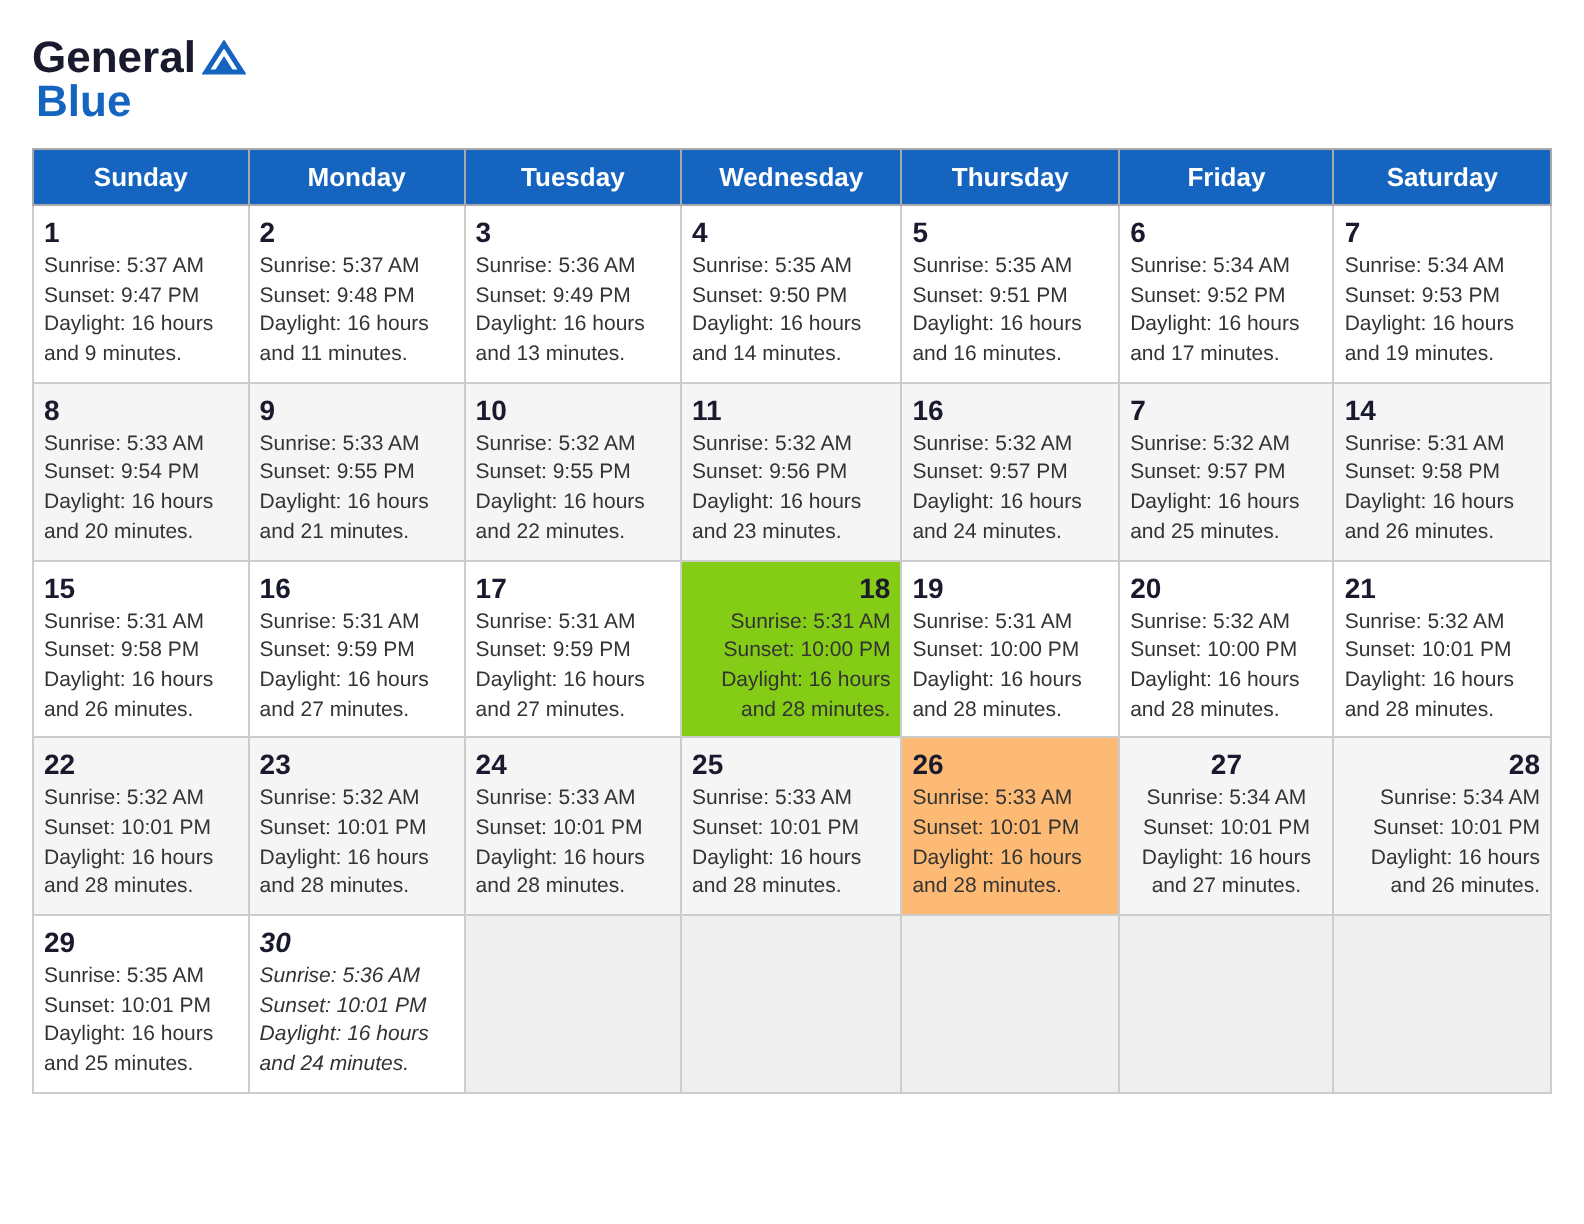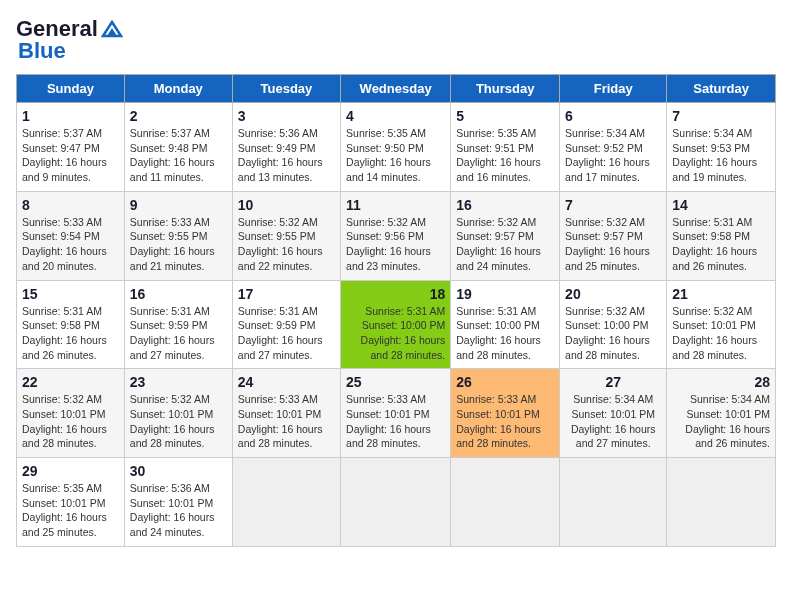--- a/index.html
+++ b/index.html
@@ -227,21 +227,21 @@
         <td style="background: rgb(245, 245, 245); text-align: right;">
           <span class="day-number">28</span>
           <div class="day-detail">Sunrise: 5:34 AM<br>Sunset: 10:01 PM<br>Daylight: 16 hours and 26 minutes.</div>
         </td>
       </tr>
       <tr>
         <td style="background: rgb(255, 255, 255);">
           <span class="day-number">29</span>
           <div class="day-detail">Sunrise: 5:35 AM<br>Sunset: 10:01 PM<br>Daylight: 16 hours and 25 minutes.</div>
         </td>
-        <td style="background: rgb(255, 255, 255);">
+        <td style="background: rgb(255, 255, 255); font-style: italic;">
           <span class="day-number">30</span>
           <div class="day-detail">Sunrise: 5:36 AM<br>Sunset: 10:01 PM<br>Daylight: 16 hours and 24 minutes.</div>
         </td>
         <td class="empty" style="background: rgb(239, 239, 239);"></td>
         <td class="empty" style="background: rgb(239, 239, 239);"></td>
         <td class="empty" style="background: rgb(239, 239, 239);"></td>
         <td class="empty" style="background: rgb(239, 239, 239);"></td>
         <td class="empty" style="background: rgb(239, 239, 239);"></td>
       </tr>
     </tbody>

